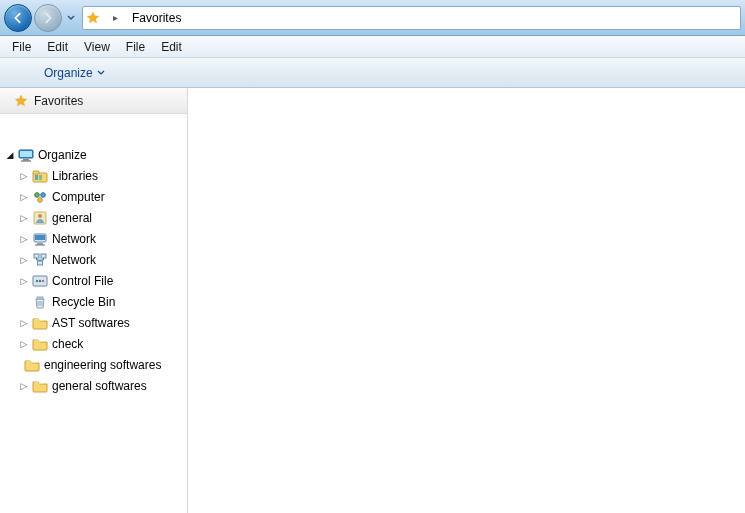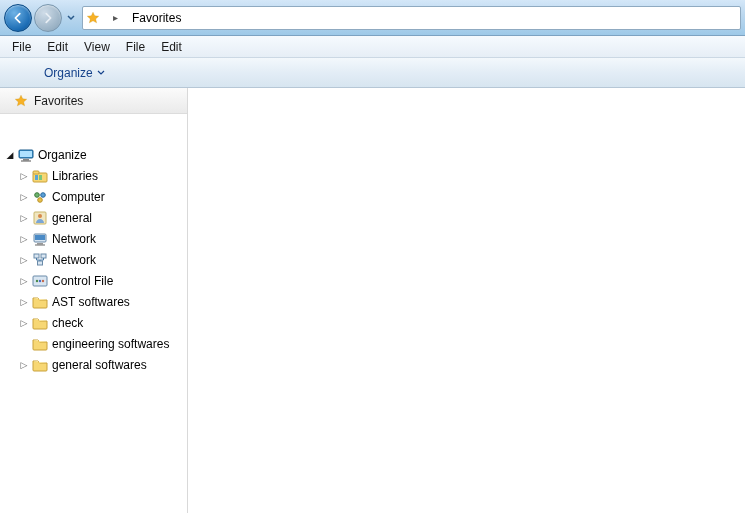--- a/index.html
+++ b/index.html
@@ -202,40 +202,51 @@
             <svg width="16" height="16" viewBox="0 0 16 16">
               <rect x="1" y="3" width="14" height="10" rx="1" fill="#d9e6f2" stroke="#6a8aa8"></rect>
               <circle cx="5" cy="8" r="1.2" fill="#4a8a4a"></circle>
               <circle cx="8" cy="8" r="1.2" fill="#4a6ac6"></circle>
               <circle cx="11" cy="8" r="1.2" fill="#c66a4a"></circle>
             </svg>
           </span>
           <span>Control File</span>
         </div>
         <div class="tree-row" style="padding-left: 18px;">
+          <span class="exp none">▷</span>
+          <span class="ticon">
+            <svg width="16" height="16" viewBox="0 0 16 16">
+              <path d="M4 5h8l-1 9H5z" fill="#e8f0f6" stroke="#8aa6bc"></path>
+              <rect x="5" y="3" width="6" height="2" fill="#c0d4e4" stroke="#8aa6bc"></rect>
+              <path d="M6 7v5M8 7v5M10 7v5" stroke="#8aa6bc"></path>
+            </svg>
+          </span>
+          <span>Recycle Bin</span>
+        </div>
+        <div class="tree-row" style="padding-left: 18px;">
           <span class="exp ">▷</span>
           <span class="ticon">
             <svg width="16" height="16" viewBox="0 0 16 16">
               <path d="M1 4h5l1.5 2H15v7a1 1 0 0 1-1 1H2a1 1 0 0 1-1-1z" fill="#f7d774" stroke="#c9a13a"></path>
               <path d="M1 4h5l1.5 2H15" fill="#fce9a6"></path>
             </svg>
           </span>
           <span>AST softwares</span>
         </div>
         <div class="tree-row" style="padding-left: 18px;">
           <span class="exp ">▷</span>
           <span class="ticon">
             <svg width="16" height="16" viewBox="0 0 16 16">
               <path d="M1 4h5l1.5 2H15v7a1 1 0 0 1-1 1H2a1 1 0 0 1-1-1z" fill="#f7d774" stroke="#c9a13a"></path>
               <path d="M1 4h5l1.5 2H15" fill="#fce9a6"></path>
             </svg>
           </span>
           <span>check</span>
         </div>
-        <div class="tree-row" style="padding-left: 18px;">
+        <div class="tree-row" style="padding-left: 10px;">
           <span class="exp none">▷</span>
           <span class="ticon">
             <svg width="16" height="16" viewBox="0 0 16 16">
               <path d="M1 4h5l1.5 2H15v7a1 1 0 0 1-1 1H2a1 1 0 0 1-1-1z" fill="#f7d774" stroke="#c9a13a"></path>
               <path d="M1 4h5l1.5 2H15" fill="#fce9a6"></path>
             </svg>
           </span>
           <span>engineering softwares</span>
         </div>
         <div class="tree-row" style="padding-left: 18px;">

